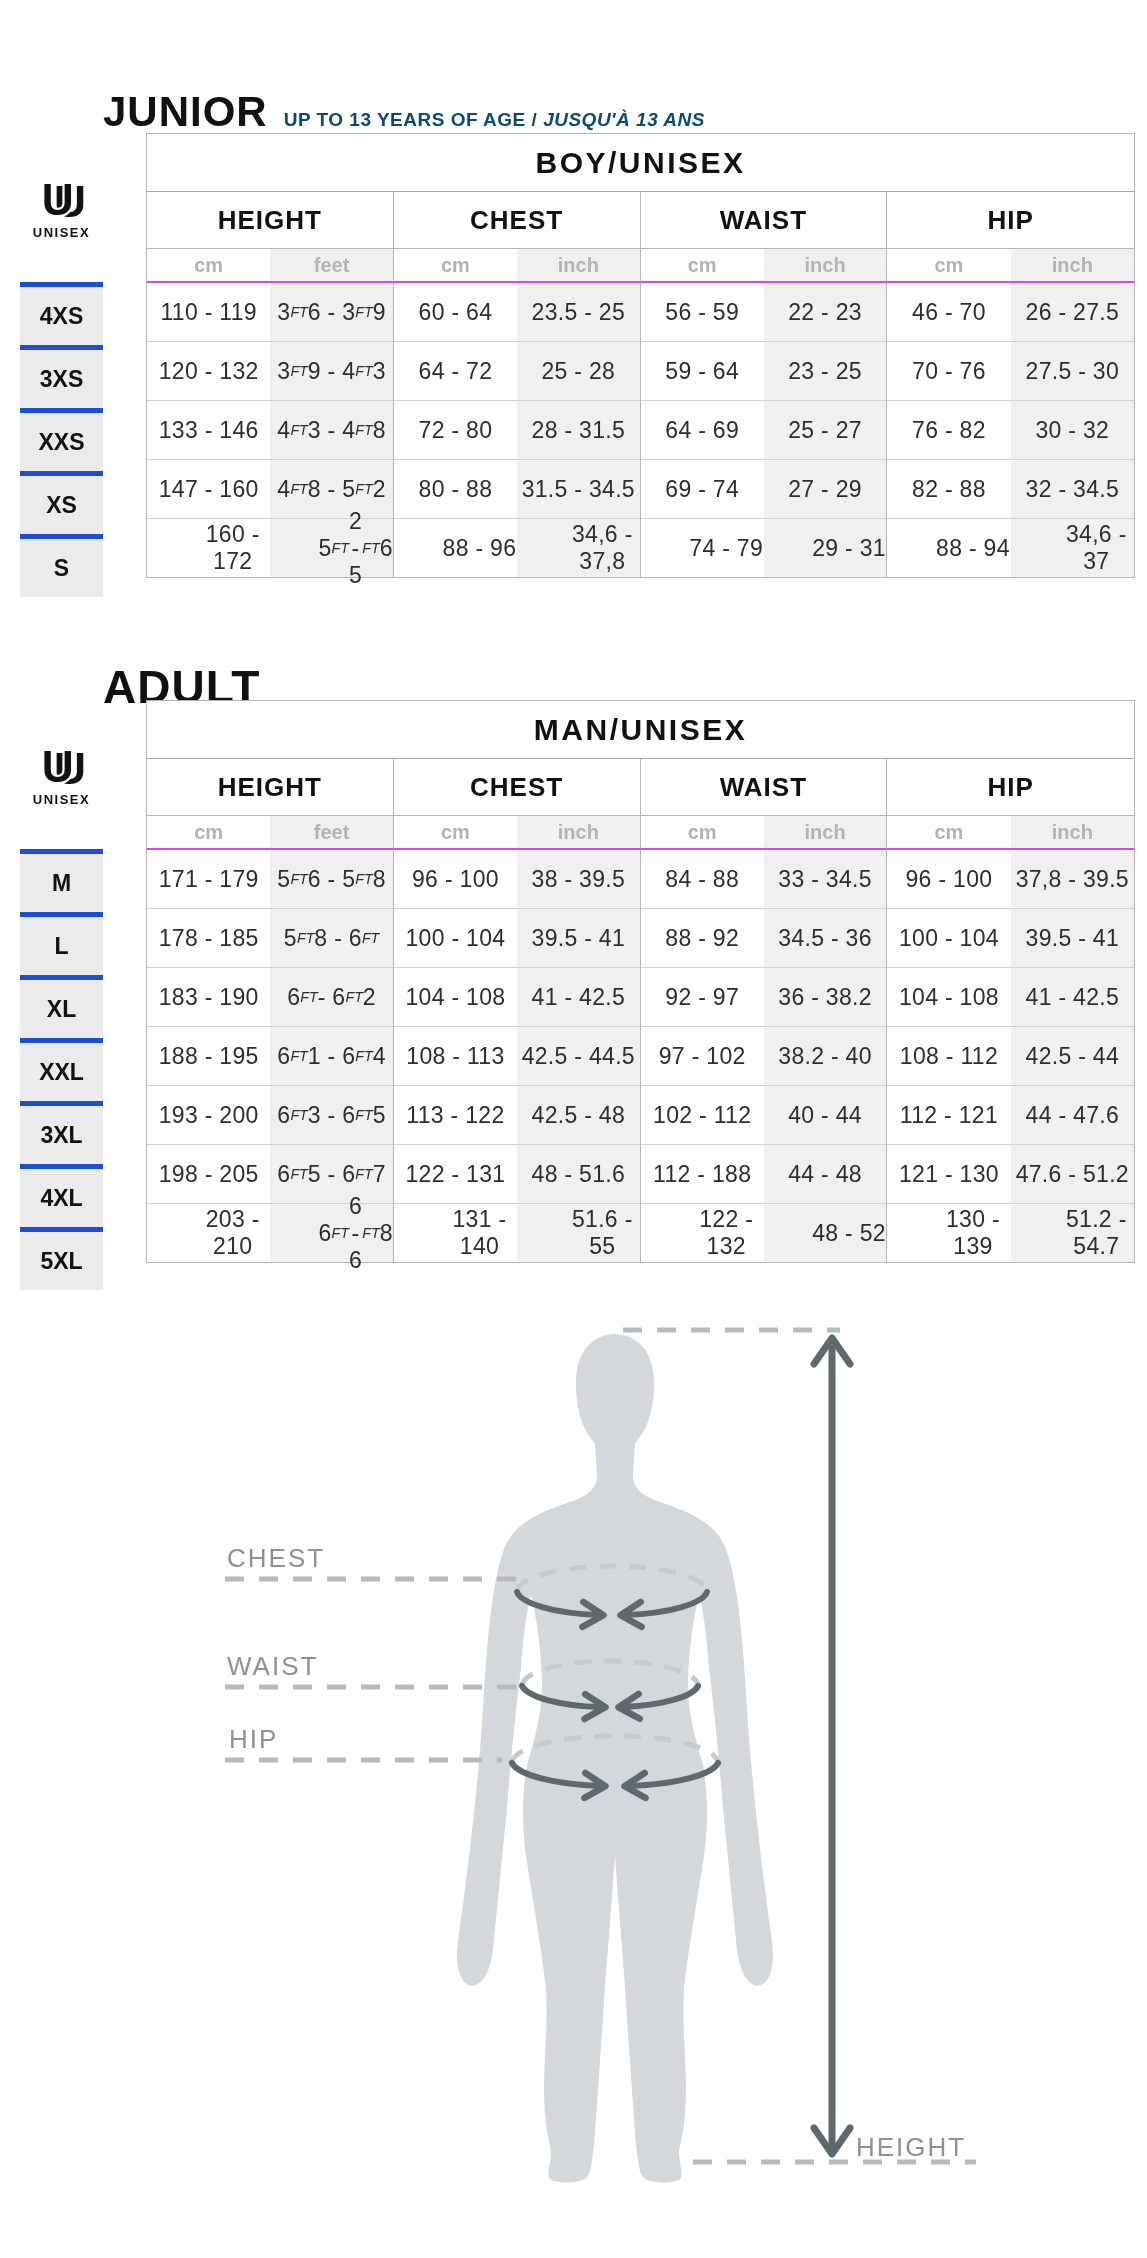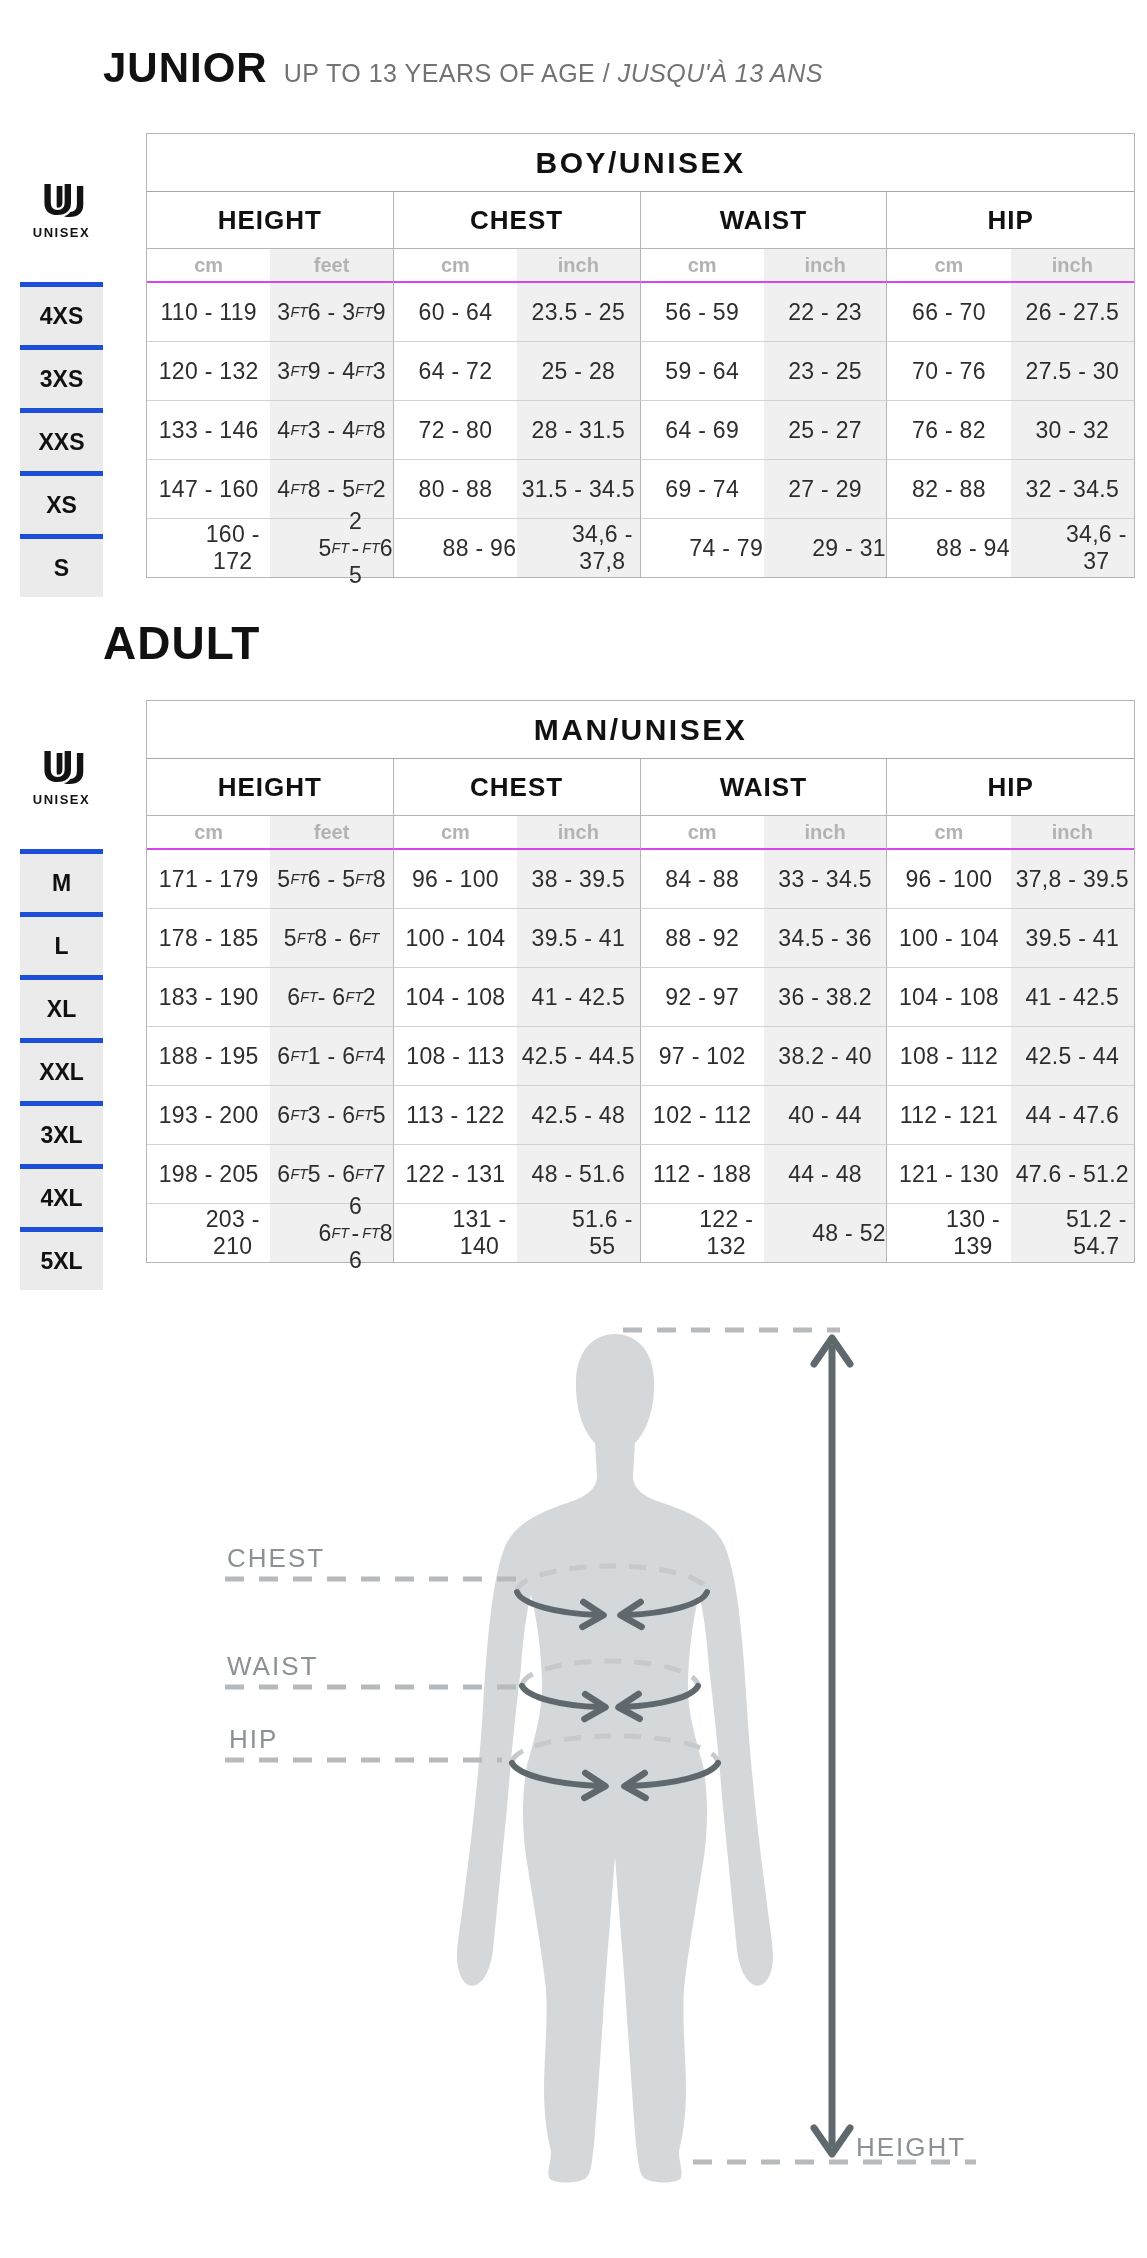--- a/index.html
+++ b/index.html
@@ -1,24 +1,24 @@
 <!DOCTYPE html>
 <html style="--shade: #f0f0f0; --label_bg: #ebebeb; --border: #b5b5b5; --row_line: #d2d2d2; --unit_text: #b3b3b3; --text: #2d2d2d; --silhouette: #d5d8da; --arrow: #5f696d; --dash: #b6babc; --label: #8b9194;"><head>
 <meta charset="utf-8">
 <style>
   html,body{margin:0;padding:0;background:#fff;}
   .page{position:relative;width:1147px;height:2258px;background:#fff;overflow:hidden;
         font-family:"Liberation Sans",sans-serif;color:#1e1e1e;}
 
   
-  .sec-title{position:absolute;left:103px;display:flex;align-items:baseline;gap:16px;white-space:nowrap;}
+  .sec-title{position:absolute;left:103px;display:flex;align-items:baseline;gap:16px;white-space:nowrap;margin-top:44px;}
   #junior-title-block{top:44px;}
   #adult-title-block{top:616px;}
   .big-title{font-size:42px;font-weight:900;letter-spacing:1px;color:#111;}
-  .subtitle{font-size:25px;font-weight:400;color:#737373;letter-spacing:.5px;}
+  .subtitle{font-size:19px;font-weight:700;color:#0c4a6e;letter-spacing:.5px;}
   .subtitle .it{font-style:italic;}
 
   
   .chart-table{position:absolute;left:20px;display:flex;}
   #junior-chart{top:133px;}
   #adult-chart{top:700px;}
 
   .label-col{width:83px;display:flex;flex-direction:column;}
   .logo-block{height:149px;display:flex;flex-direction:column;align-items:center;justify-content:center;gap:1px;}
   .logo-svg{width:62px;height:48px;}
@@ -97,21 +97,21 @@
         <div class="cell unit">cm</div>
         <div class="cell unit shade gb">inch</div>
         <div class="cell unit">cm</div>
         <div class="cell unit shade">inch</div>
         <div class="cell data">110 - 119</div>
         <div class="cell data shade gb">3<span class="ft">FT</span>6 - 3<span class="ft">FT</span>9</div>
         <div class="cell data">60 - 64</div>
         <div class="cell data shade gb">23.5 - 25</div>
         <div class="cell data">56 - 59</div>
         <div class="cell data shade gb">22 - 23</div>
-        <div class="cell data">66 - 70</div>
+        <div class="cell data">46 - 70</div>
         <div class="cell data shade">26 - 27.5</div>
         <div class="cell data">120 - 132</div>
         <div class="cell data shade gb">3<span class="ft">FT</span>9 - 4<span class="ft">FT</span>3</div>
         <div class="cell data">64 - 72</div>
         <div class="cell data shade gb">25 - 28</div>
         <div class="cell data">59 - 64</div>
         <div class="cell data shade gb">23 - 25</div>
         <div class="cell data">70 - 76</div>
         <div class="cell data shade">27.5 - 30</div>
         <div class="cell data">133 - 146</div>

